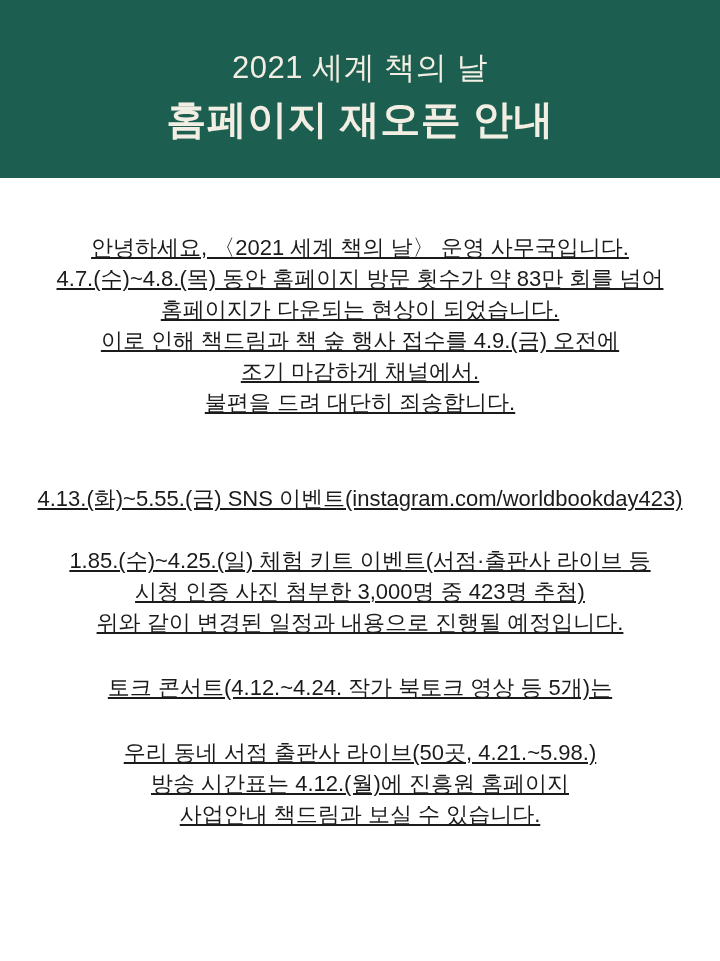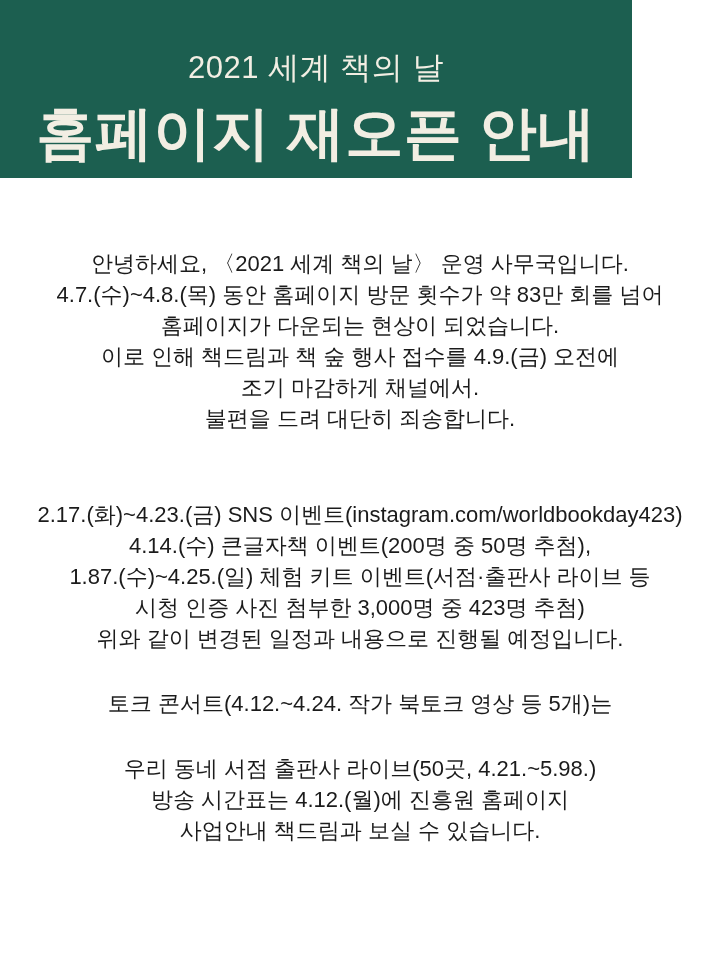--- a/index.html
+++ b/index.html
@@ -7,51 +7,52 @@
     padding: 0;
   }
   body {
     width: 720px;
     height: 961px;
     background: #ffffff;
     font-family: "Liberation Sans", "DejaVu Sans", sans-serif;
     overflow: hidden;
   }
   .header {
-    width: 632px;
+    width: 720px;
     height: 178px;
     background: #1c5f50;
     box-sizing: border-box;
     padding-top: 50px;
     text-align: center;
     color: #f2eee3;
   }
   .header .subtitle {
     font-size: 31px;
     font-weight: 400;
     line-height: 36px;
     letter-spacing: 0.5px;
   }
   .header .title {
-    font-size: 58px;
+    font-size: 40px;
     font-weight: 800;
     line-height: 58px;
-    margin-top: 18px;
+    margin-top: 4px;
     letter-spacing: 0.5px;
   }
   .content {
     box-sizing: border-box;
     padding: 54px 20px 0;
     text-align: center;
     color: #1b1b1b;
     font-size: 22px;
     line-height: 31px;
   }
   .content p.para {
-    margin: 16px 0 34px 0;
+    margin: 0 0 34px 0;
+    text-decoration: underline;
   }
   .content p.para:last-child {
     margin-bottom: 0;
   }
   .line {
     white-space: nowrap;
   }
 </style>
 </head>
 <body>
@@ -67,23 +68,23 @@
     <span class="line">안녕하세요, 〈2021 세계 책의 날〉 운영 사무국입니다.</span><br>
     <span class="line">4.7.(수)~4.8.(목) 동안 홈페이지 방문 횟수가 약 83만 회를 넘어</span><br>
     <span class="line">홈페이지가 다운되는 현상이 되었습니다.</span><br>
     <span class="line">이로 인해 책드림과 책 숲 행사 접수를 4.9.(금) 오전에</span><br>
     <span class="line">조기 마감하게 채널에서.</span><br>
     <span class="line">불편을 드려 대단히 죄송합니다.</span>
   </p>
 
   <p class="para">
     <br>
-    <span class="line">2.17.(화)~4.23.(금) SNS 이벤트(instagram.com/worldbookday423)</span><br>
-    <span class="line">4.14.(수) 큰글자책 이벤트(200명 중 50명 추첨),</span><br>
-    <span class="line">1.87.(수)~4.25.(일) 체험 키트 이벤트(서점·출판사 라이브 등</span><br>
+    <span class="line">4.13.(화)~5.55.(금) SNS 이벤트(instagram.com/worldbookday423)</span><br>
+    <br>
+    <span class="line">1.85.(수)~4.25.(일) 체험 키트 이벤트(서점·출판사 라이브 등</span><br>
     <span class="line">시청 인증 사진 첨부한 3,000명 중 423명 추첨)</span><br>
     <span class="line">위와 같이 변경된 일정과 내용으로 진행될 예정입니다.</span>
   </p>
 
   <p class="para">
     <span class="line">토크 콘서트(4.12.~4.24. 작가 북토크 영상 등 5개)는</span><br>
   </p>
 
   <p class="para">
     <span class="line">우리 동네 서점 출판사 라이브(50곳, 4.21.~5.98.)</span><br>

